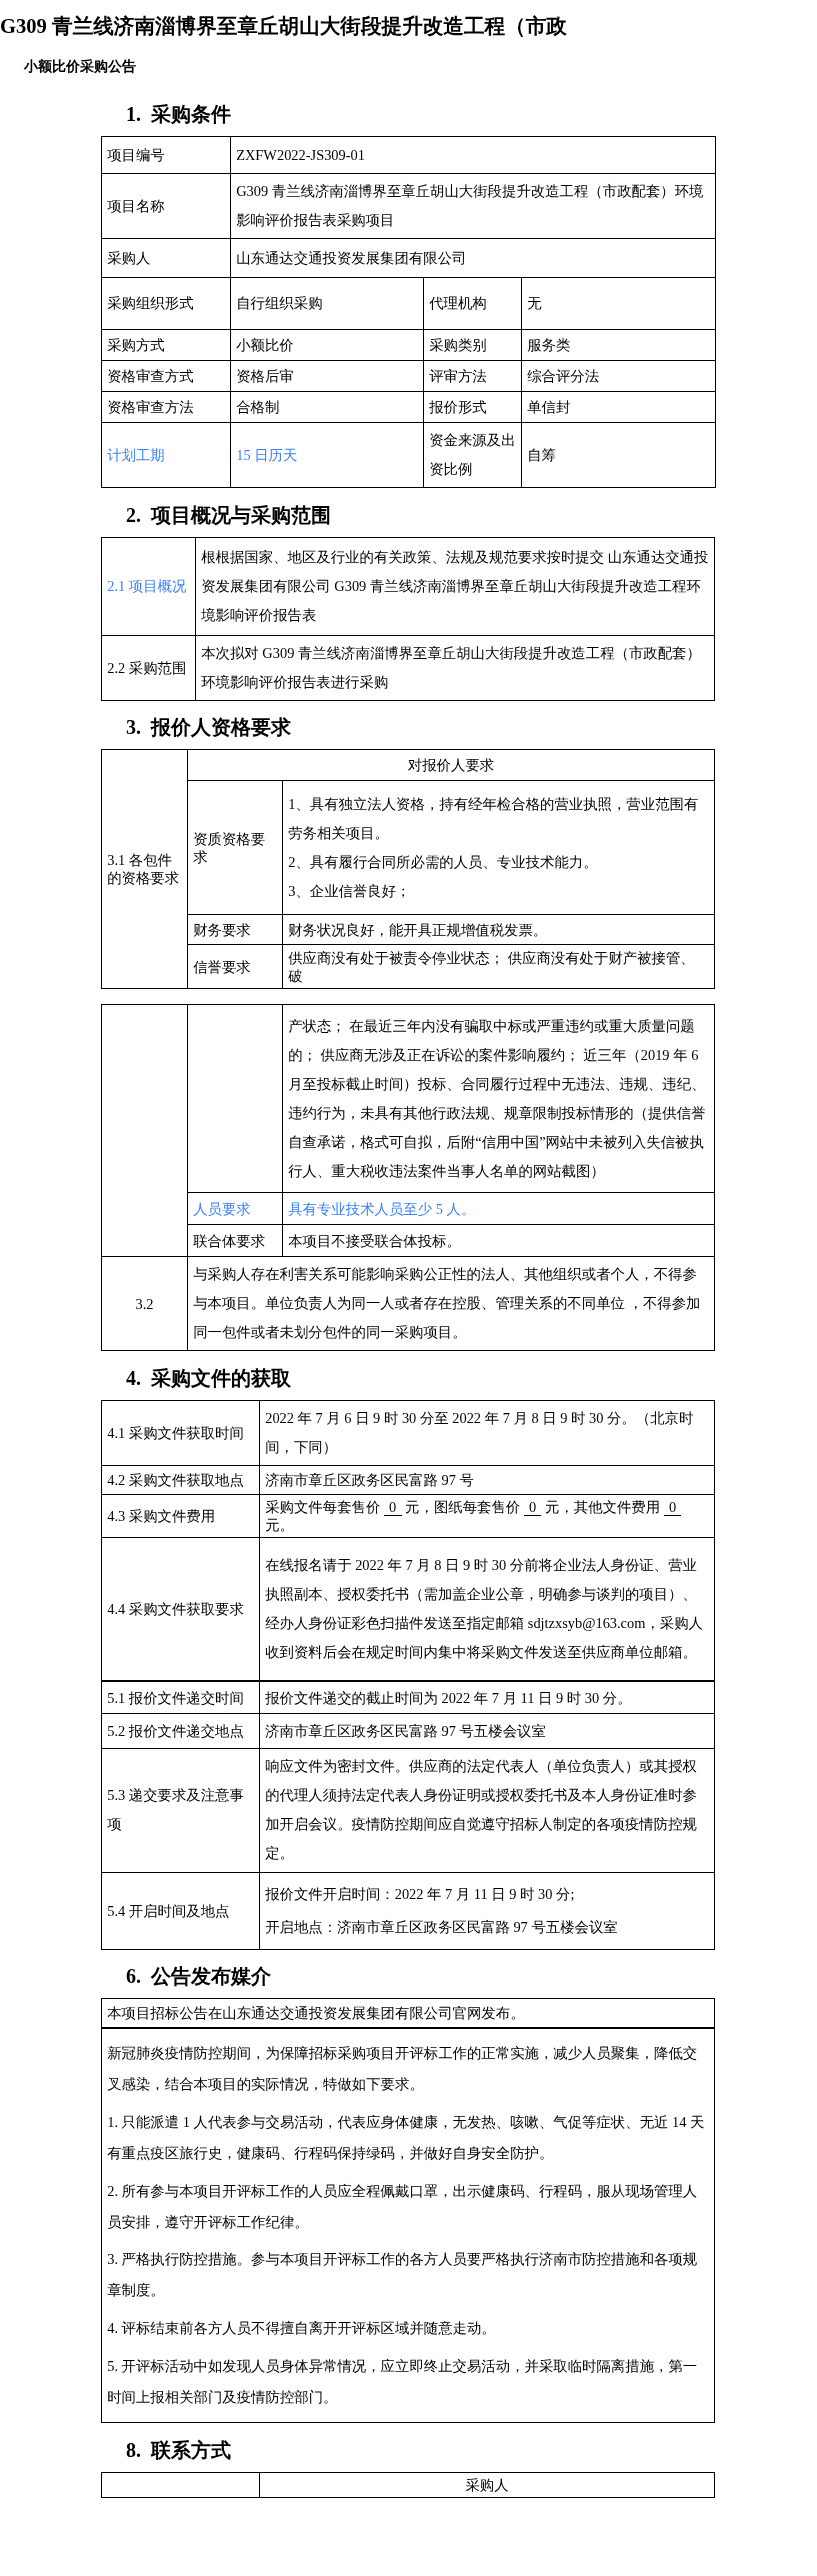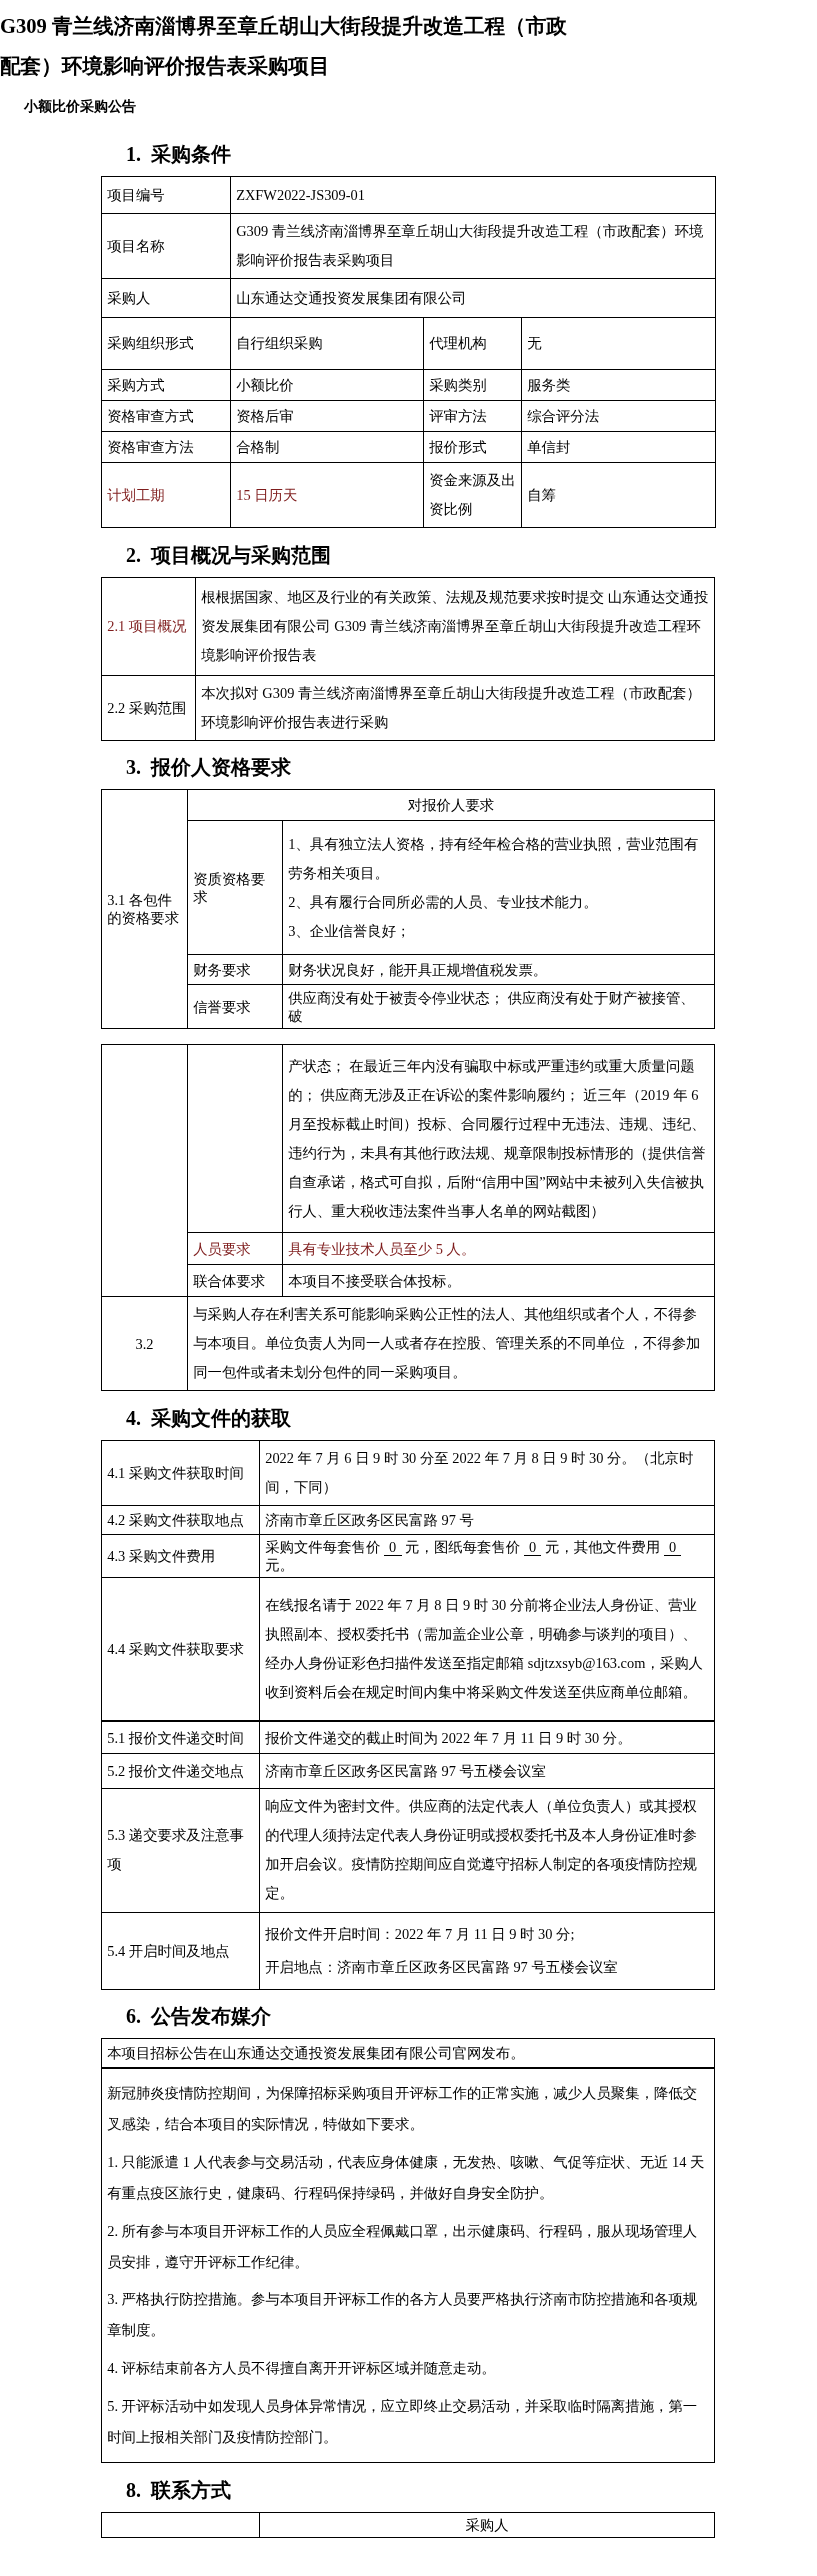--- a/index.html
+++ b/index.html
@@ -12,36 +12,35 @@
   .subtitle{font-size:14px;line-height:41px;font-weight:bold;margin-left:24px;}
 
   .sec-heading{font-size:20px;font-weight:bold;margin:13.4px 0 8.2px 25px;white-space:pre-wrap;}
 
   table{border-collapse:collapse;width:613px;table-layout:fixed;
         border:1.5px solid #000;}
   td{border:1.5px solid #000;border-left-width:1px;border-right-width:1px;
      vertical-align:middle;padding:3.1px 5.2px;line-height:1.25;word-break:break-all;}
   .lh2{line-height:29px;}
   .center{text-align:center;}
-  .red{color:#7f1d1d;}
+  .red{color:#3b82f6;}
   .uzero{border-bottom:1px solid #000;padding:0 5.2px;}
   .gap30{height:15.5px;}
   .p7{line-height:31px;margin:0 0 6.7px 0;}
   .p7:last-child{margin-bottom:0;}
   .t7cell{padding:9.3px 5.2px;font-family:Liberation Serif, serif;}
   .line-gap{margin-top:15.5px;}
 </style>
 </head>
 <body>
 
 <div class="page">
 
   <div class="title-block">
     <div class="title-line">G309 青兰线济南淄博界至章丘胡山大街段提升改造工程（市政</div>
-    <div class="title-line">配套）环境影响评价报告表采购项目</div>
     <div class="subtitle">小额比价采购公告</div>
   </div>
 
   <div class="content">
 
     <div class="sec-heading">1.  采购条件</div>
 
     <table>
       <colgroup>
           <col style="width:129px">

